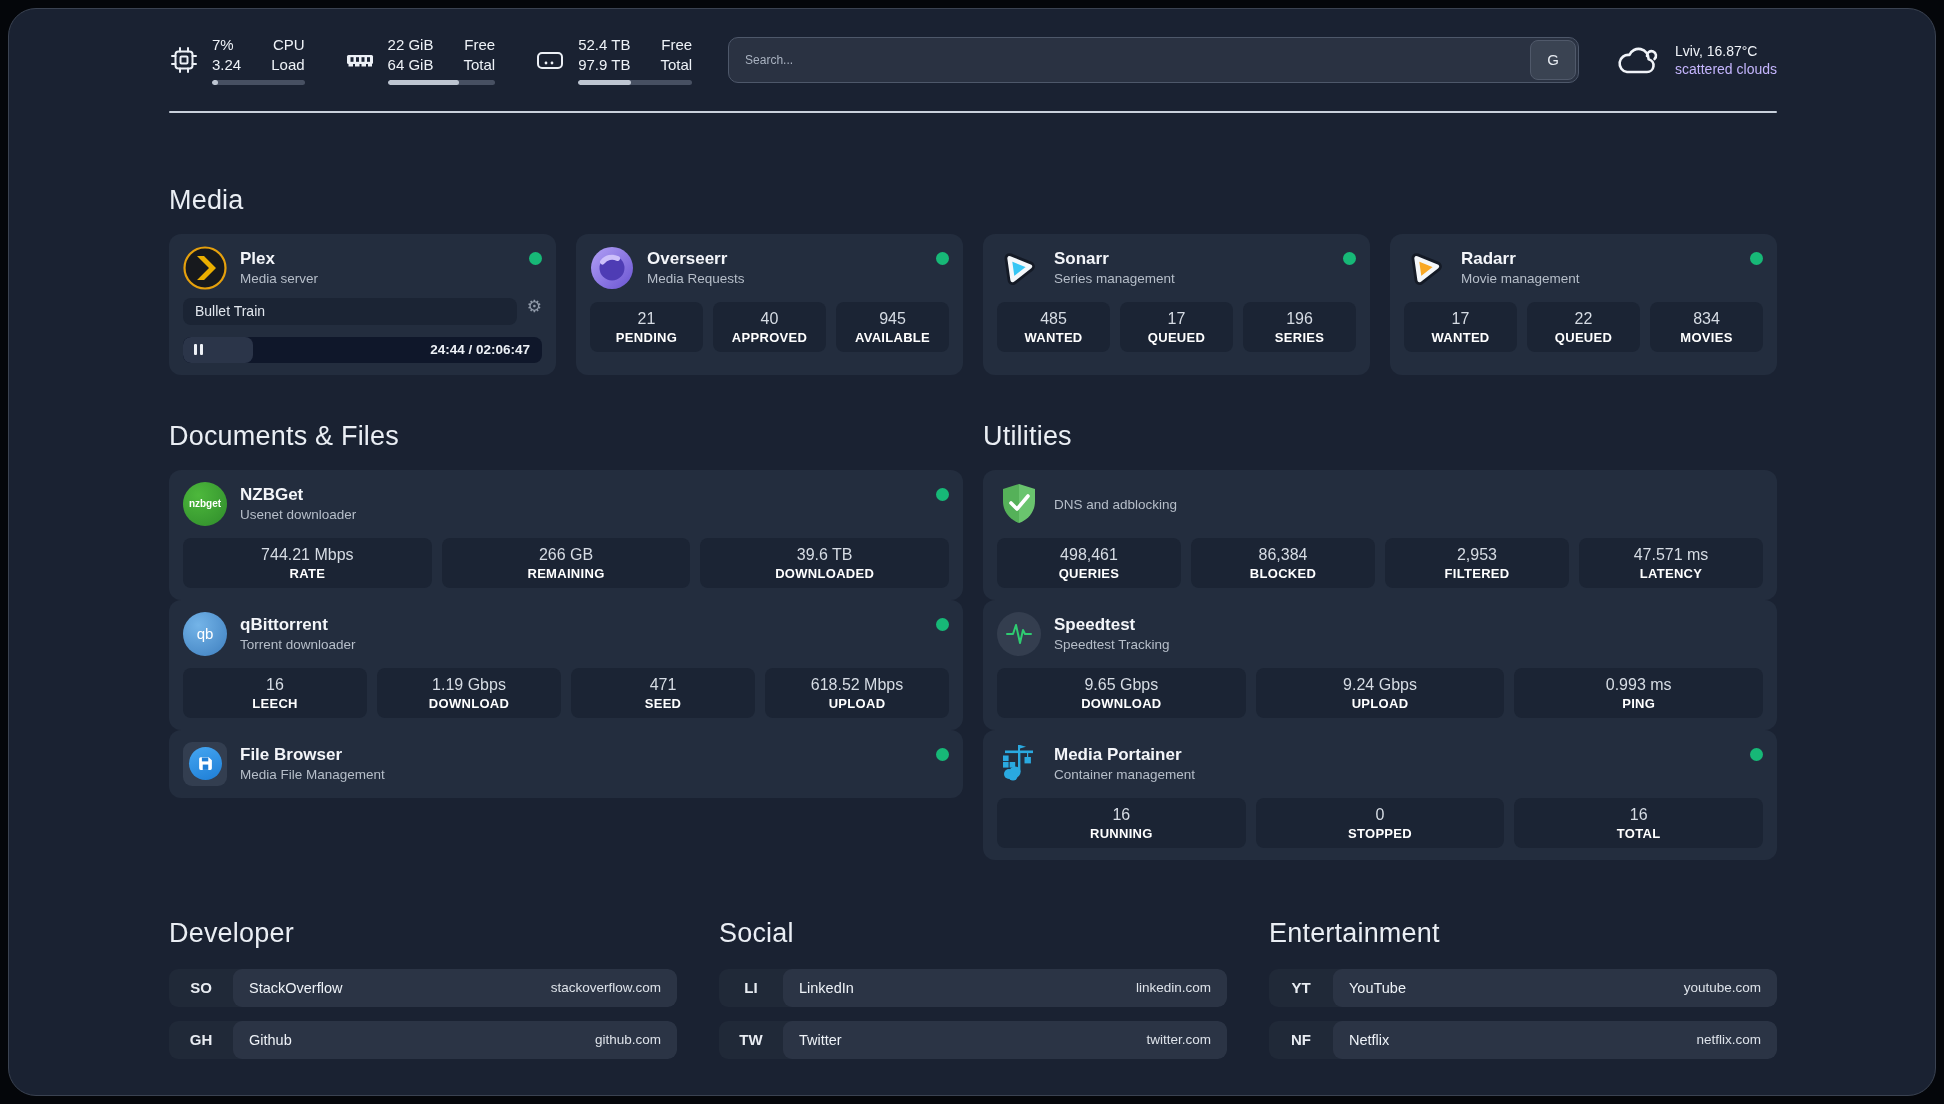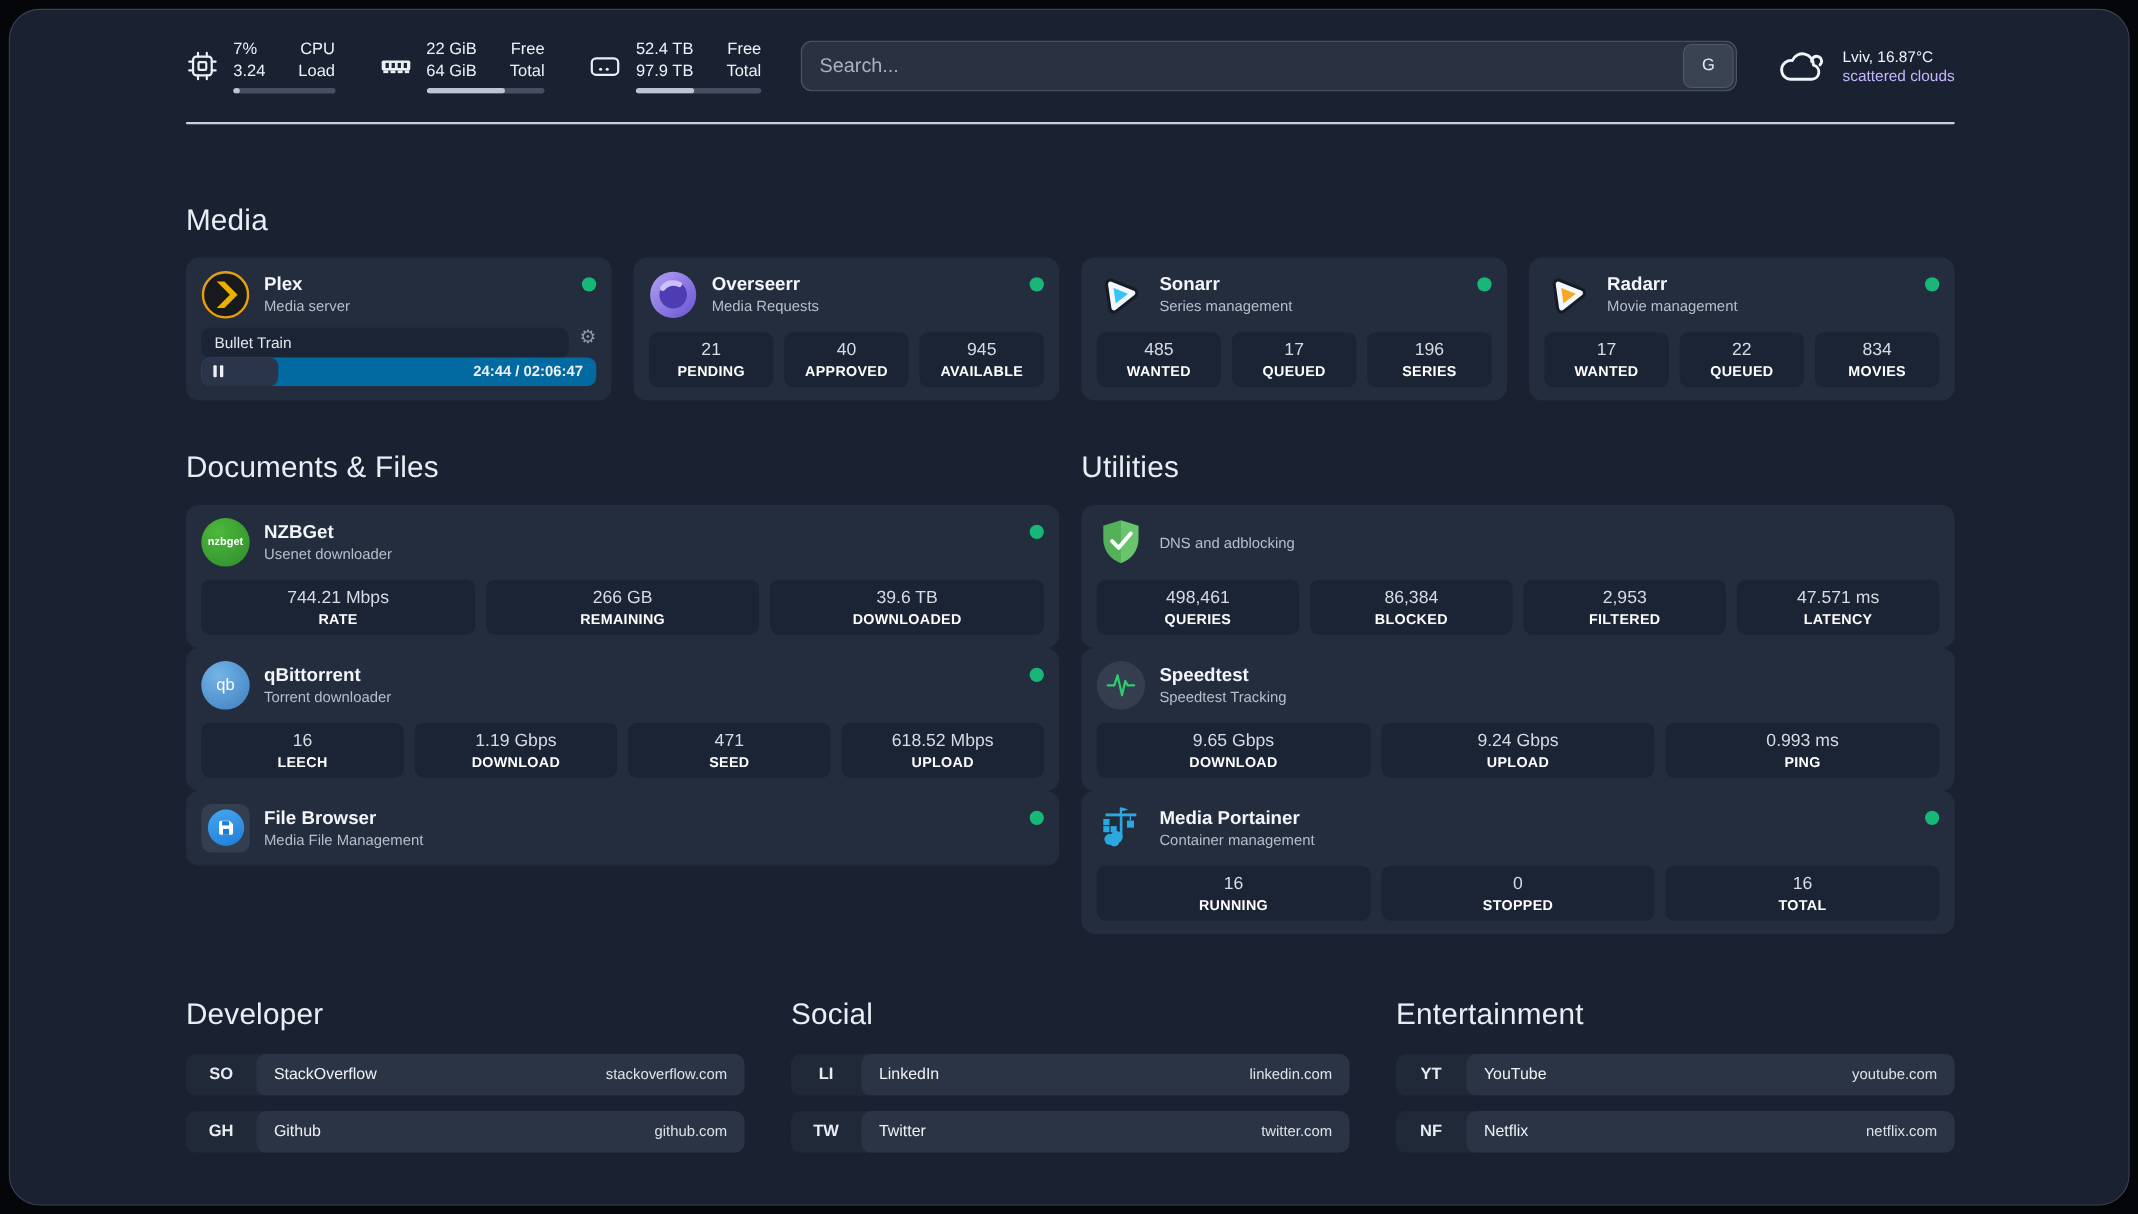--- a/index.html
+++ b/index.html
@@ -17,21 +17,21 @@
   .sys-item { display:flex; align-items:center; gap:13px; }
   .sys-icon { width:30px; height:30px; flex:0 0 auto; }
   .sys-text { display:grid; grid-template-columns:auto auto; column-gap:30px; font-size:15px; line-height:1.32; color:#eef2f7; }
   .sys-text .r { text-align:right; }
   .sys-bar { grid-column:1 / 3; margin-top:5px; height:5px; border-radius:3px; background:#475062; overflow:hidden; }
   .sys-fill { height:100%; background:#bdc5d1; border-radius:3px; }
 
   .search-wrap { flex:1; margin:0 36px; position:relative; }
   .search-input {
     width:100%; height:46px; background:#2a3242; border:1px solid #4e586a; border-radius:10px;
-    color:#dfe4ec; font-size:18px; padding:0 64px 0 16px; outline:none; font-family:"Liberation Sans", sans-serif;
+    color:#dfe4ec; font-size:12px; padding:0 64px 0 16px; outline:none; font-family:"Liberation Sans", sans-serif;
   }
   .search-input::placeholder { color:#a9b2c0; }
   .search-engine {
     position:absolute; top:3px; right:3px; bottom:3px; width:46px;
     background:#3a4352; border:1px solid #50596a; border-radius:8px;
     color:#e8ecf2; font-size:15px; display:flex; align-items:center; justify-content:center; cursor:pointer;
     font-family:"Liberation Sans", sans-serif;
   }
   .weather { display:flex; align-items:center; gap:14px; }
   .weather-icon { width:46px; height:34px; }
@@ -58,21 +58,21 @@
   .dot { width:13px; height:13px; border-radius:50%; background:#17b877; flex:0 0 auto; align-self:flex-start; margin-top:6px; }
   .stats { display:flex; gap:10px; margin-top:12px; }
   .stat { flex:1; background:#1b2434; border-radius:8px; padding:8px 4px 7px; text-align:center; }
   .stat .v { font-size:16px; color:#d6dce4; }
   .stat .l { font-size:13px; font-weight:700; color:#ffffff; margin-top:2px; letter-spacing:.3px; }
 
   
   .player-row { display:flex; align-items:flex-start; gap:10px; margin-top:8px; }
   .track-bar { flex:1; background:#1b2434; border-radius:8px; height:27px; display:flex; align-items:center; padding:0 12px; font-size:14px; color:#e2e7ee; }
   .gear { color:#8f99a8; font-size:17px; line-height:1; cursor:pointer; }
-  .progress-row { margin-top:0; background:#0369a1; border-radius:8px; height:26px; position:relative; display:flex; align-items:center; overflow:hidden; }
+  .progress-row { margin-top:12px; background:#0f172a; border-radius:8px; height:26px; position:relative; display:flex; align-items:center; overflow:hidden; }
   .progress-fill { position:absolute; left:0; top:0; bottom:0; background:#2b3549; border-radius:8px; }
   .pause { position:relative; margin-left:11px; display:flex; gap:3px; cursor:pointer; }
   .pause i { display:block; width:3px; height:11px; background:#eef1f6; border-radius:1px; }
   .time { position:relative; margin-left:auto; padding-right:12px; font-size:13.5px; font-weight:700; color:#edf1f6; }
 
   
   .circle { width:44px; height:44px; border-radius:50%; display:flex; align-items:center; justify-content:center; }
   .nzb-circle { background:radial-gradient(circle at 35% 30%, #4db83c, #2f8c2b); color:#fff; font-size:10px; font-weight:700; }
   .qb-circle { background:radial-gradient(circle at 35% 30%, #74b4e8, #3e7fbf); color:#fff; font-size:15px; }
   .fb-square { width:44px; height:44px; border-radius:9px; background:#333e50; display:flex; align-items:center; justify-content:center; }

